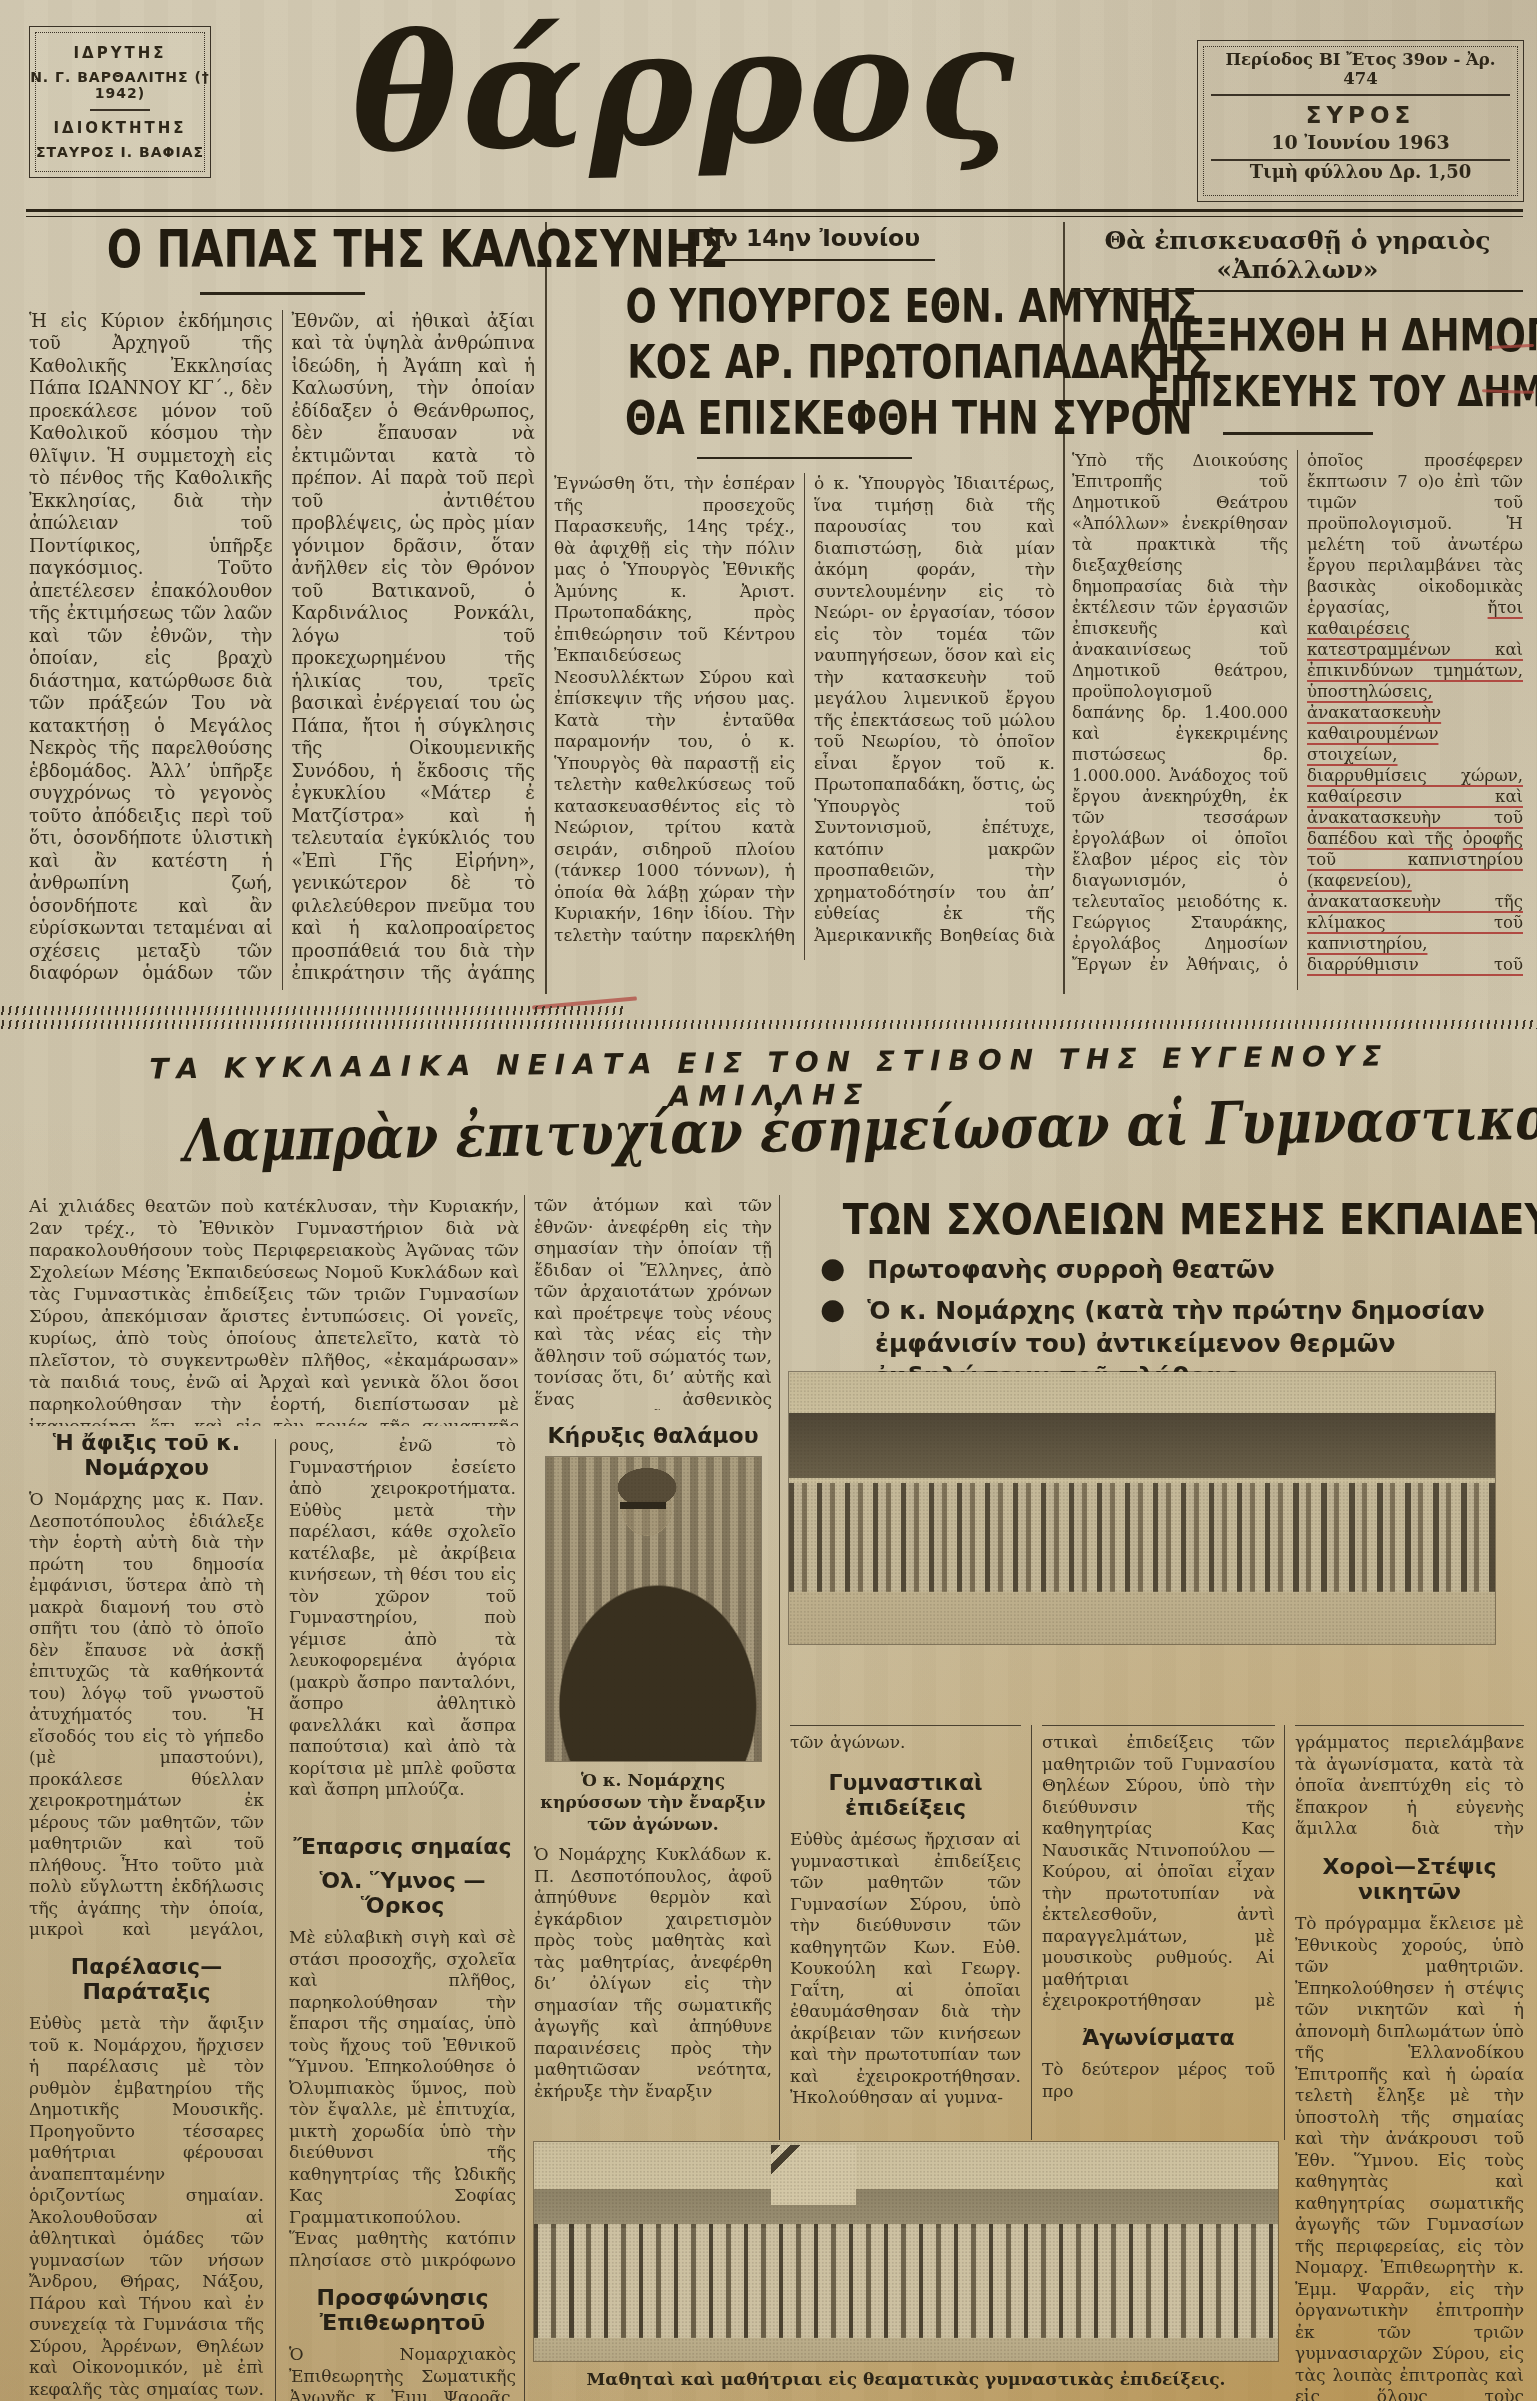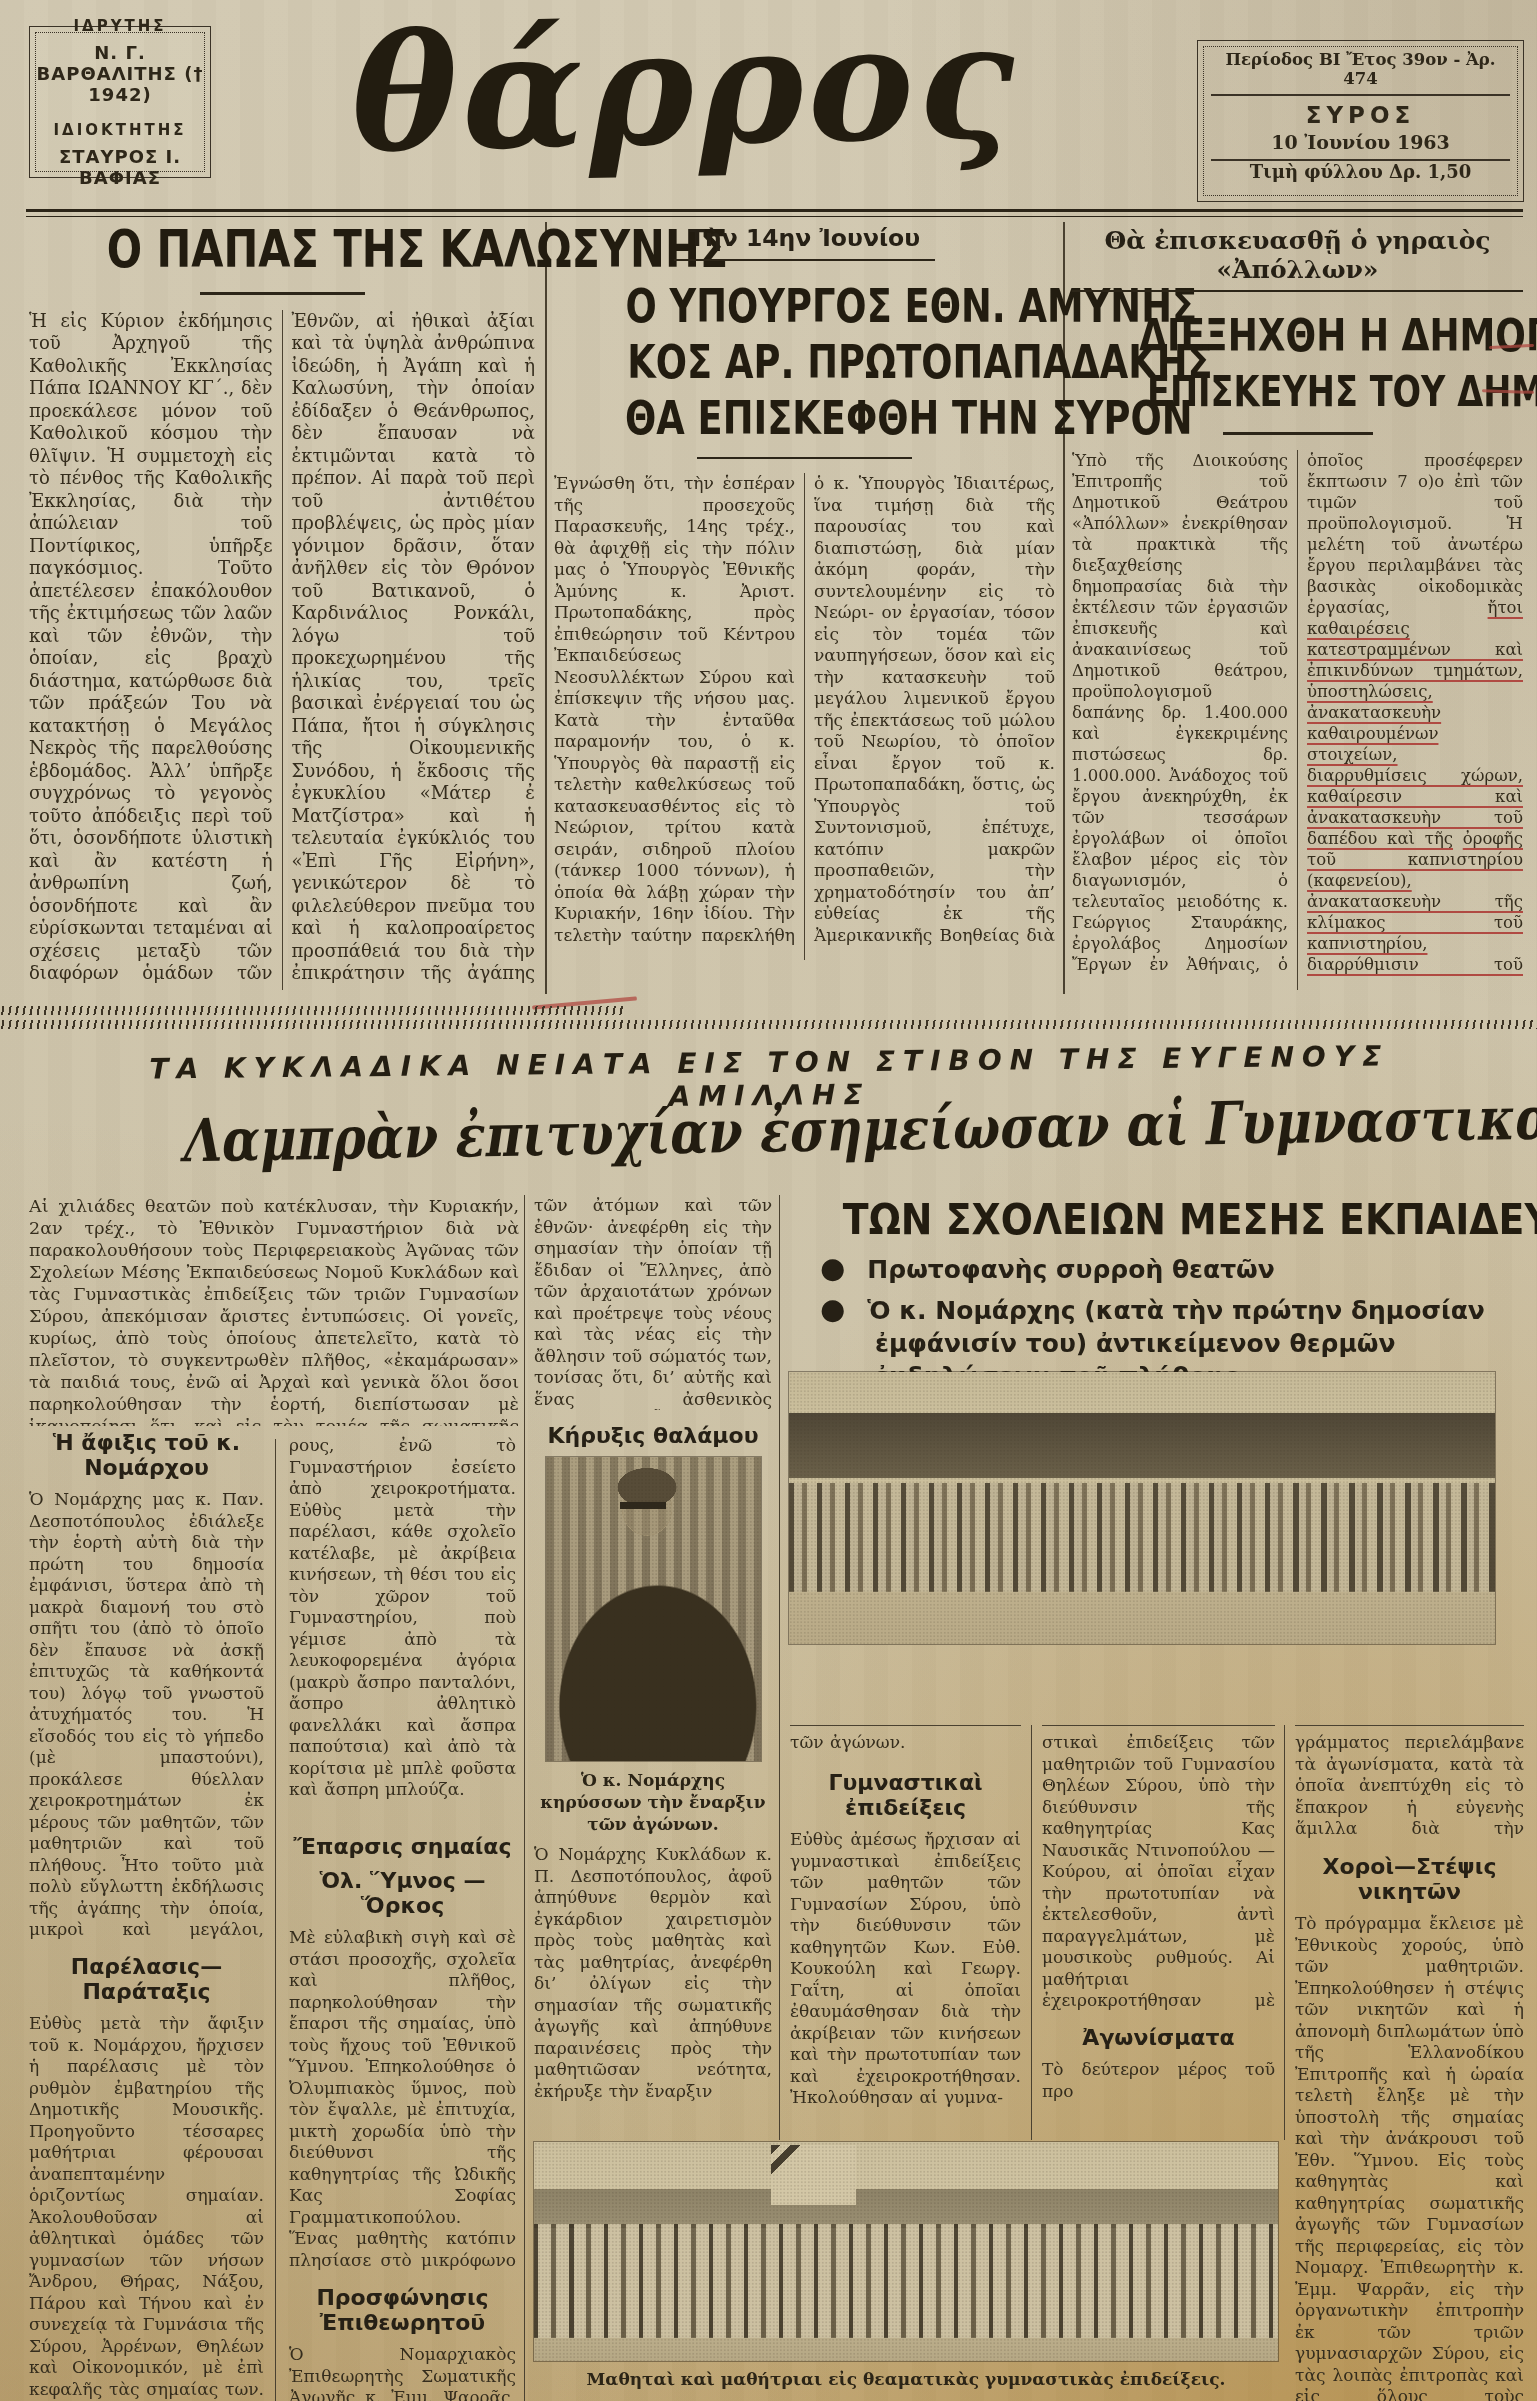--- a/index.html
+++ b/index.html
@@ -24,21 +24,21 @@
     outline:1.5px dotted #3a3226;
     outline-offset:-7px;
     text-align:center;
     font-family:"DejaVu Sans", sans-serif;
     font-weight:bold;
     color:#2e2719;
     display:flex;flex-direction:column;justify-content:center;gap:7px;
     background:rgba(255,250,235,0.06);
   }
   .mast-box .small{font-size:15px;letter-spacing:3px;}
-  .mast-box .name{font-size:18px;letter-spacing:1px;}
+  .mast-box .name{font-size:14px;letter-spacing:1px;}
   .mast-box .rule{width:60px;height:2px;background:#3a3226;margin:1px auto;}
   .paper-title{
     font-family:"DejaVu Serif", serif;
     font-style:italic;font-weight:bold;
     font-size:159px;line-height:180px;
     text-align:center;white-space:nowrap;
     color:#221c10;
     transform:rotate(-1.2deg);
     letter-spacing:4px;
   }

